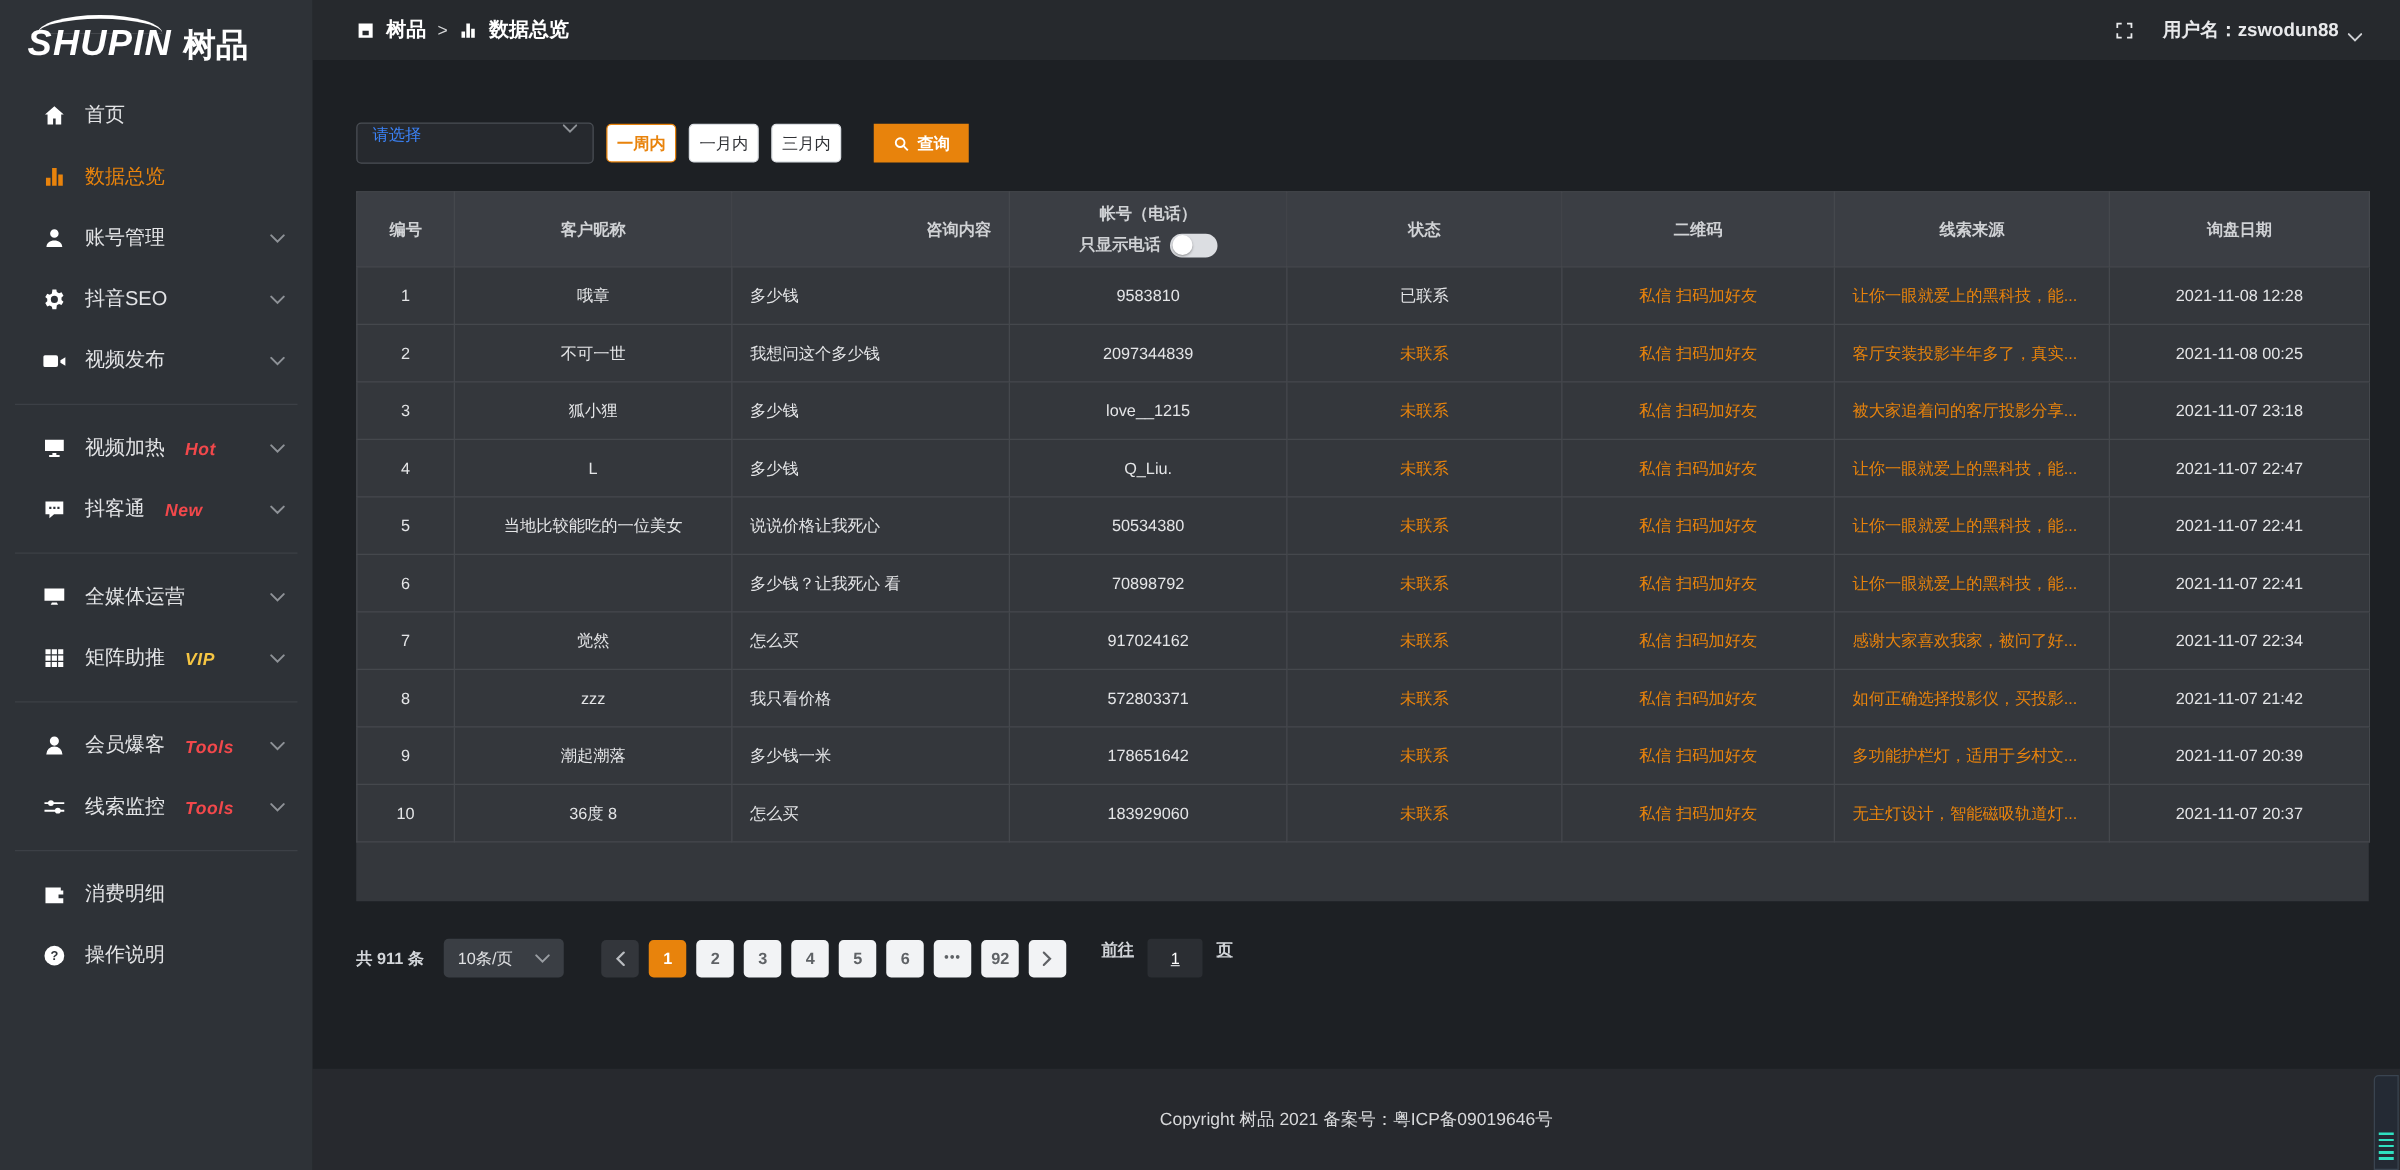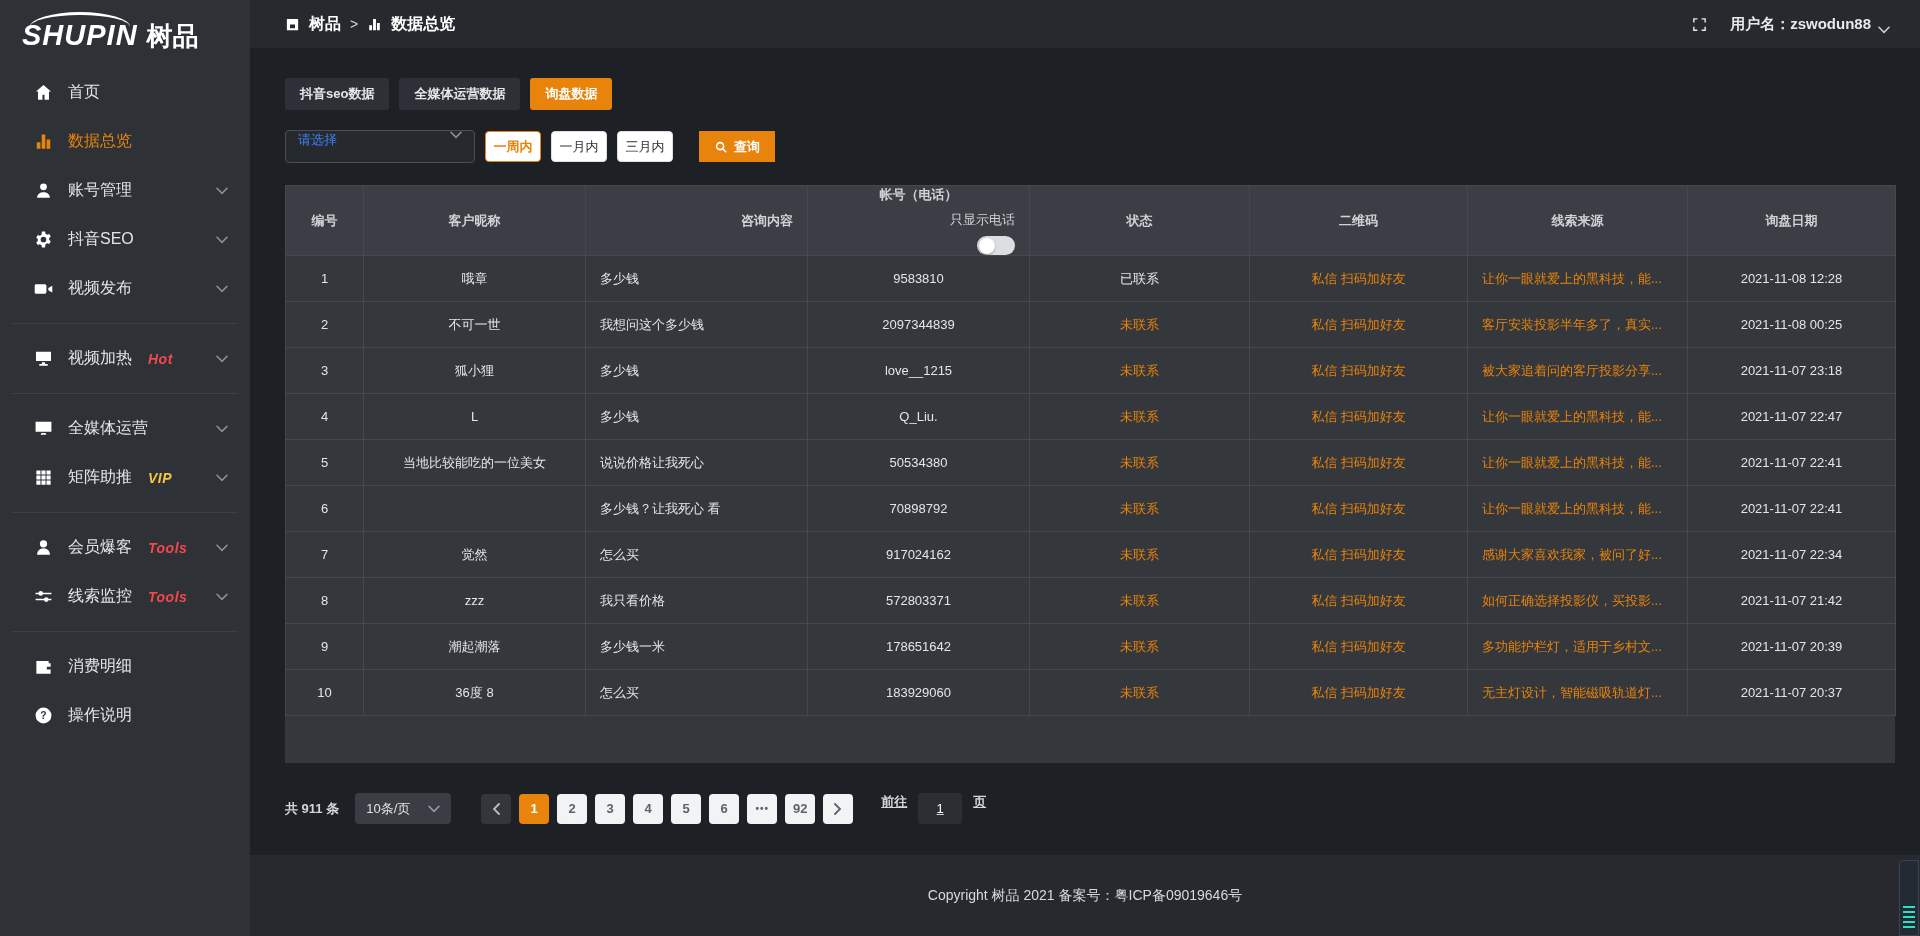--- a/index.html
+++ b/index.html
@@ -65,21 +65,21 @@
   
   .table-wrap { margin-top:22px; background:#34373c; padding-bottom:47px; }
   table { width:100%; border-collapse:collapse; table-layout:fixed; }
   th,td { border:1px solid #45484d; height:46px; padding:0 14px; font-size:13px;
     text-align:center; overflow:hidden; white-space:nowrap; text-overflow:ellipsis; color:#e4e5e7; }
   thead th { height:60px; background:#3b3e44; color:#d0d2d5; font-weight:bold; }
   th.c2 { text-align:right; }
   td.c2, td.c6 { text-align:left; }
   .orange { color:#e8830c !important; }
   .ph-top { margin-bottom:7px; }
-  .ph-bottom { display:flex; align-items:flex-end; justify-content:center; gap:7px; font-weight:normal; color:#cfd1d4; font-size:13px;flex-direction:column; }
+  .ph-bottom { display:flex; align-items:flex-start; justify-content:center; gap:7px; font-weight:bold; color:#cfd1d4; font-size:13px; }
   .toggle { position:relative; width:38px; height:19px; border-radius:10px; background:#dcdee2; cursor:pointer; flex:none; }
   .toggle::after { content:""; position:absolute; left:2px; top:1.5px; width:16px; height:16px;
     border-radius:50%; background:#fff; box-shadow:0 1px 2px rgba(0,0,0,.35); }
 
   
   .pagination { display:flex; align-items:center; margin-top:30px; font-size:13px; color:#d2d5d9; }
   .total { margin-right:16px; font-weight:bold; }
   .size-select { width:96px; height:31px; background:#3a3e44; border-radius:4px; color:#e0e1e3;
     display:flex; align-items:center; justify-content:space-between; padding:0 11px; margin-right:30px; cursor:pointer; }
   .size-select .chev { margin:0; color:#9a9ea3; }
@@ -170,20 +170,34 @@
       </div>
       <div class="side-divider"></div>
       <div class="side-item">
         <span class="ic">
           <svg viewBox="0 0 24 24" fill="currentColor">
             <path d="M2.5 3.5h19V15h-19zM10 16.8h4V19h3.3v2H6.7v-2H10z"></path>
           </svg>
         </span>
         <span>视频加热</span>
         <span class="badge" style="color: rgb(242, 72, 75);">Hot</span>
+        <span class="chev">
+          <svg viewBox="0 0 12 8" fill="none" stroke="currentColor" stroke-width="1.6" stroke-linecap="round">
+            <path d="M1 1.3l5 5 5-5"></path>
+          </svg>
+        </span>
+      </div>
+      <div class="side-item">
+        <span class="ic">
+          <svg viewBox="0 0 24 24" fill="currentColor" fill-rule="evenodd">
+            <path d="M3 4h18v13h-9.3L7 21v-4H3zM6.8 9.3h2.2v2.2H6.8zm4.1 0h2.2v2.2h-2.2zm4.1 0h2.2v2.2H15z"></path>
+          </svg>
+        </span>
+        <span>抖客通</span>
+        <span class="badge" style="color: rgb(242, 72, 75);">New</span>
         <span class="chev">
           <svg viewBox="0 0 12 8" fill="none" stroke="currentColor" stroke-width="1.6" stroke-linecap="round">
             <path d="M1 1.3l5 5 5-5"></path>
           </svg>
         </span>
       </div>
       <div class="side-divider"></div>
       <div class="side-item">
         <span class="ic">
           <svg viewBox="0 0 24 24" fill="currentColor">
@@ -291,25 +305,20 @@
           <svg viewBox="0 0 12 8" fill="none" stroke="currentColor" stroke-width="1.6" stroke-linecap="round">
             <path d="M1 1.3l5 5 5-5"></path>
           </svg>
         </span>
     </span>
   </div>
 </header>
 
 <main class="main">
 
-  <div class="tabs" id="tabs">
-      <button class="tab">抖音seo数据</button>
-      <button class="tab">全媒体运营数据</button>
-      <button class="tab active">询盘数据</button>
-    </div>
 
   <div class="filters">
     <div class="select">
       <span>请选择</span>
       <span class="chev">
           <svg viewBox="0 0 12 8" fill="none" stroke="currentColor" stroke-width="1.6" stroke-linecap="round">
             <path d="M1 1.3l5 5 5-5"></path>
           </svg>
         </span>
     </div>

